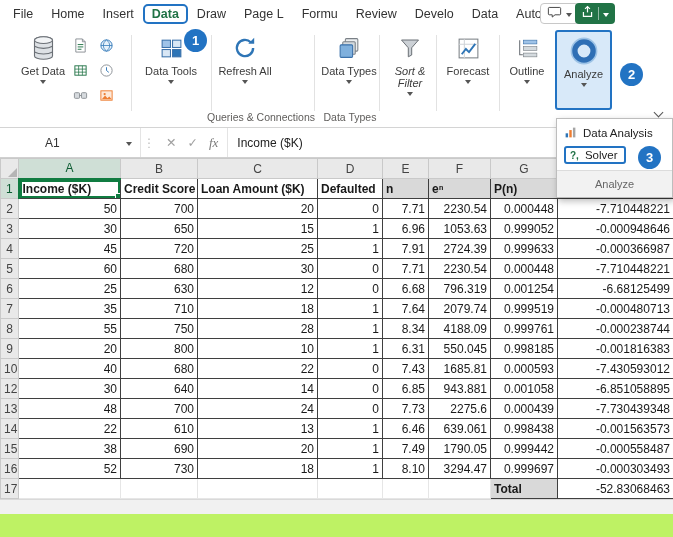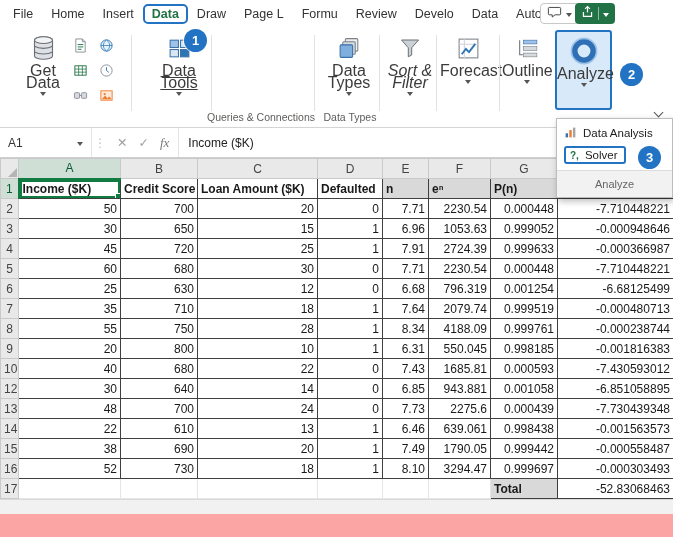--- a/index.html
+++ b/index.html
@@ -2,48 +2,48 @@
 <html><head>
 <meta charset="utf-8">
 <style>
   * { box-sizing: border-box; }
   html,body { margin:0; padding:0; }
   body {
     width:673px; height:537px; overflow:hidden;
     font-family:"Liberation Sans", sans-serif;
     background:#fff; color:#333;
   }
-  .app { position:relative; width:673px; height:537px; background:#fca5a5; }
+  .app { position:relative; width:673px; height:537px; background:#bef264; }
 
   
   .tabs-row { height:27px; display:flex; align-items:center; padding-left:4px; background:#fff; position:relative; }
   .tab { font-size:12.5px; color:#333; padding:4px 9px; white-space:nowrap; cursor:default; }
   .tab.selected { border:2px solid #2273c3; border-radius:5px; padding:1px 7px; color:#217346; font-weight:600; }
   .top-right-btn { position:absolute; top:3px; height:21px; display:flex; align-items:center; gap:4px; border-radius:4px; padding:0 6px; }
   .comment-btn { right:94px; border:1px solid #c8c8c8; background:#fff; }
   .share-btn { right:58px; background:#217346; color:#fff; }
   .share-btn .vsep { width:1px; height:13px; background:rgba(255,255,255,.5); }
 
   
   .ribbon { position:relative; height:101px; background:#fff; border-bottom:1px solid #d4d4d4; }
-  .rbtn { position:absolute; top:4px; display:flex; flex-direction:column; align-items:center; font-size:16px; color:#3b3b3b; text-align:center; line-height:12px; cursor:default; }
+  .rbtn { position:absolute; top:4px; display:flex; flex-direction:column; align-items:center; font-size:11px; color:#3b3b3b; text-align:center; line-height:12px; cursor:default; }
   .rbtn .icon { height:34px; display:flex; align-items:center; justify-content:center; }
   .rbtn .lbl { max-width:100%; }
   .caret { display:inline-block; width:0; height:0; border-left:3.5px solid transparent; border-right:3.5px solid transparent; border-top:4px solid #555; margin-top:3px; }
   .rbtn.analyze { top:3px; background:#d8e9f9; border:2px solid #2273c3; border-radius:3px; padding:2px 0 4px 0; height:80px; }
   .rdiv { position:absolute; top:8px; height:76px; width:1px; background:#e2e2e2; }
   .grp-label { position:absolute; bottom:4px; font-size:10.5px; color:#5f5d5b; text-align:center; white-space:nowrap; }
   .small-grid { position:absolute; left:70px; top:7px; display:grid; grid-template-columns:20px 20px; grid-auto-rows:22px; gap:3px 6px; }
   .sicon { display:flex; align-items:center; justify-content:center; }
   .ribbon-collapse { position:absolute; right:10px; bottom:8px; width:10px; height:10px; }
   .chev { width:7px; height:7px; border-right:1.5px solid #555; border-bottom:1.5px solid #555; transform:rotate(45deg); margin:0 auto; }
 
   
   .fbar { height:30px; display:flex; align-items:stretch; background:#fff; border-bottom:1px solid #d0d0d0; }
-  .namebox { width:92px; display:flex; align-items:center; justify-content:space-between; padding:0 8px; font-size:12px; border-right:1px solid #e4e4e4; }
+  .namebox { width:104px; display:flex; align-items:center; justify-content:space-between; padding:0 8px; font-size:12px; border-right:1px solid #e4e4e4;margin-left:37px; }
   .dots { display:flex; align-items:center; color:#bdbdbd; font-size:12px; padding:0 2px; }
   .fbtns { display:flex; align-items:center; gap:11px; padding:0 9px; color:#a0a0a0; font-size:12.5px; border-right:1px solid #e4e4e4; }
   .fx { font-family:"Liberation Serif", serif; font-style:italic; color:#7a7a7a; font-size:13px; }
   .fvalue { display:flex; align-items:center; padding-left:9px; font-size:12px; color:#222; }
 
   
   table.sheet { border-collapse:collapse; table-layout:fixed; width:673px; }
   .sheet td { height:20px; padding:0 3px; font-size:12px; overflow:hidden; white-space:nowrap; }
   .colhdr, .rowhdr, .corner { background:#e9e9e9; color:#444; text-align:center; border:1px solid #c9c9c9; font-size:11.5px; font-weight:normal; }
   .colhdr.sel { background:#cfdfd6; border-bottom:2px solid #107C41; color:#0c5c32; }
@@ -160,35 +160,45 @@
           <svg width="15" height="15" viewBox="0 0 16 16">
             <rect x="2" y="3" width="12" height="10" fill="#fde9d9" stroke="#ed7d31"></rect>
             <circle cx="6" cy="6.5" r="1.2" fill="#ed7d31"></circle>
             <path d="M3 12l3.5-4 2.5 3 2-2 2.5 3z" fill="#ed7d31"></path>
           </svg>
         </span>
     </div>
 
     <div class="rdiv" style="left:131px;"></div>
 
-    <div class="rbtn" style="left:152px;width:54px;text-decoration:underline;">
+    <div class="rbtn" style="left:144px;width:54px;">
       <span class="icon">
         <svg width="25" height="25" viewBox="0 0 24 24">
             <rect x="3" y="4" width="8" height="7" fill="#9fc3e8" stroke="#3b71aa"></rect>
             <rect x="13" y="4" width="8" height="7" fill="#d9e7f5" stroke="#3b71aa"></rect>
             <rect x="3" y="13" width="8" height="7" fill="#d9e7f5" stroke="#3b71aa"></rect>
             <rect x="13" y="13" width="8" height="7" fill="#2e75b6" stroke="#3b71aa"></rect>
           </svg>
       </span>
       <span class="lbl">Data Tools</span>
       <span class="caret"></span>
     </div>
 
     <div class="rdiv" style="left:211px;"></div>
 
+    <div class="rbtn" style="left:218px;width:54px;">
+      <span class="icon">
+        <svg width="26" height="26" viewBox="0 0 24 24">
+            <path d="M19.5 12a7.5 7.5 0 1 1-2.2-5.3" fill="none" stroke="#2e75b6" stroke-width="2.2"></path>
+            <path d="M20.5 2.5v5.5h-5.5z" fill="#2e75b6"></path>
+          </svg>
+      </span>
+      <span class="lbl">Refresh All</span>
+      <span class="caret"></span>
+    </div>
 
     <div class="rdiv" style="left:314px;"></div>
 
     <div class="rbtn" style="left:320px;width:58px;">
       <span class="icon">
         <svg width="25" height="25" viewBox="0 0 24 24">
             <rect x="8" y="2.5" width="12" height="12" rx="1" fill="#eceff1" stroke="#7a8086"></rect>
             <rect x="5.5" y="5.5" width="12" height="12" rx="1" fill="#d4dade" stroke="#7a8086"></rect>
             <rect x="3" y="8.5" width="12" height="12" rx="1" fill="#7fb0dd" stroke="#3b71aa"></rect>
           </svg>

